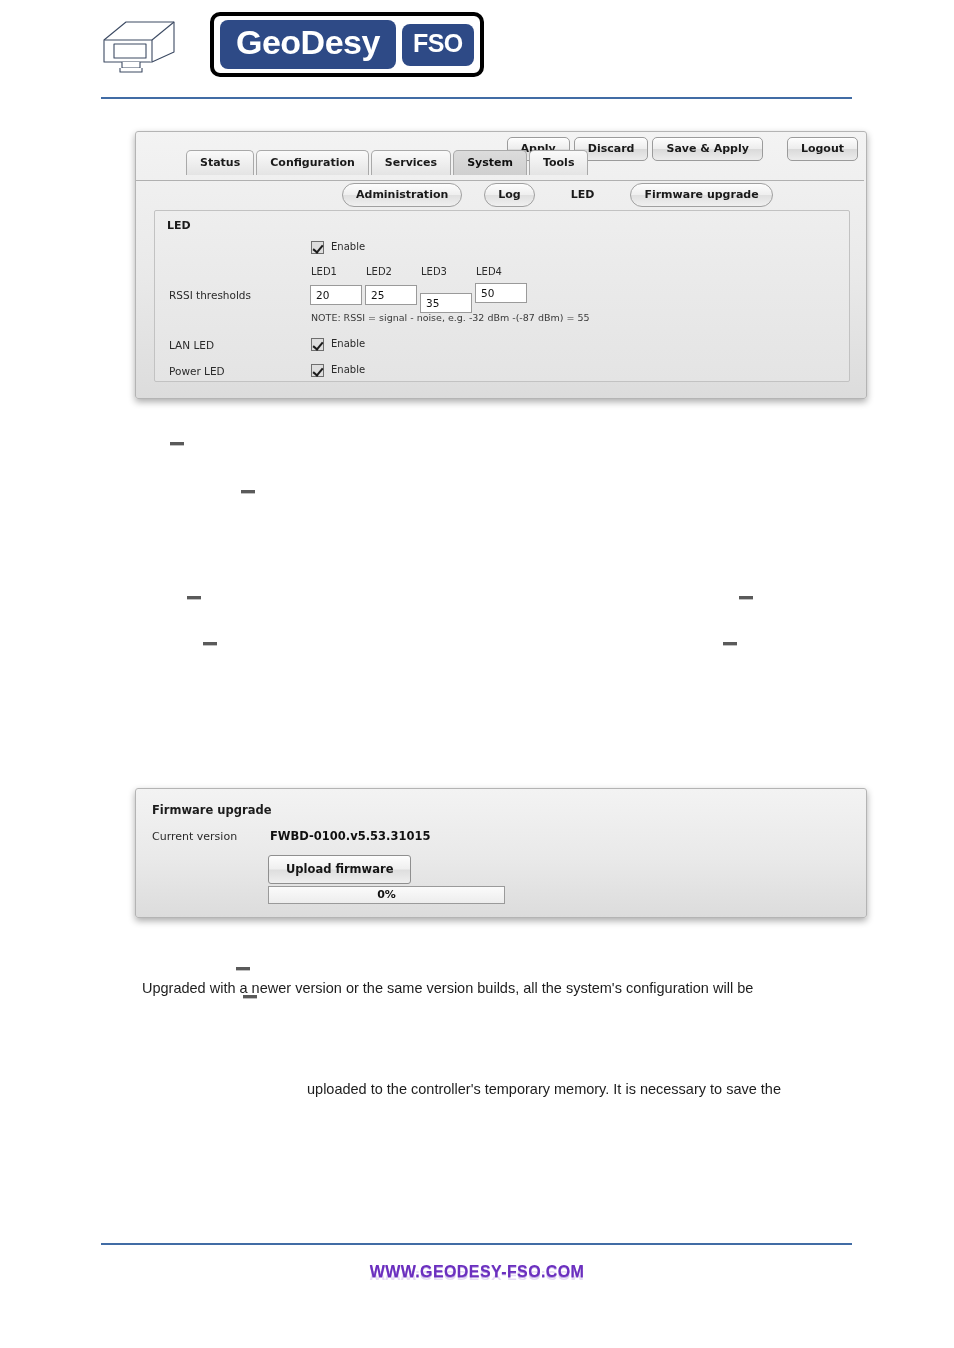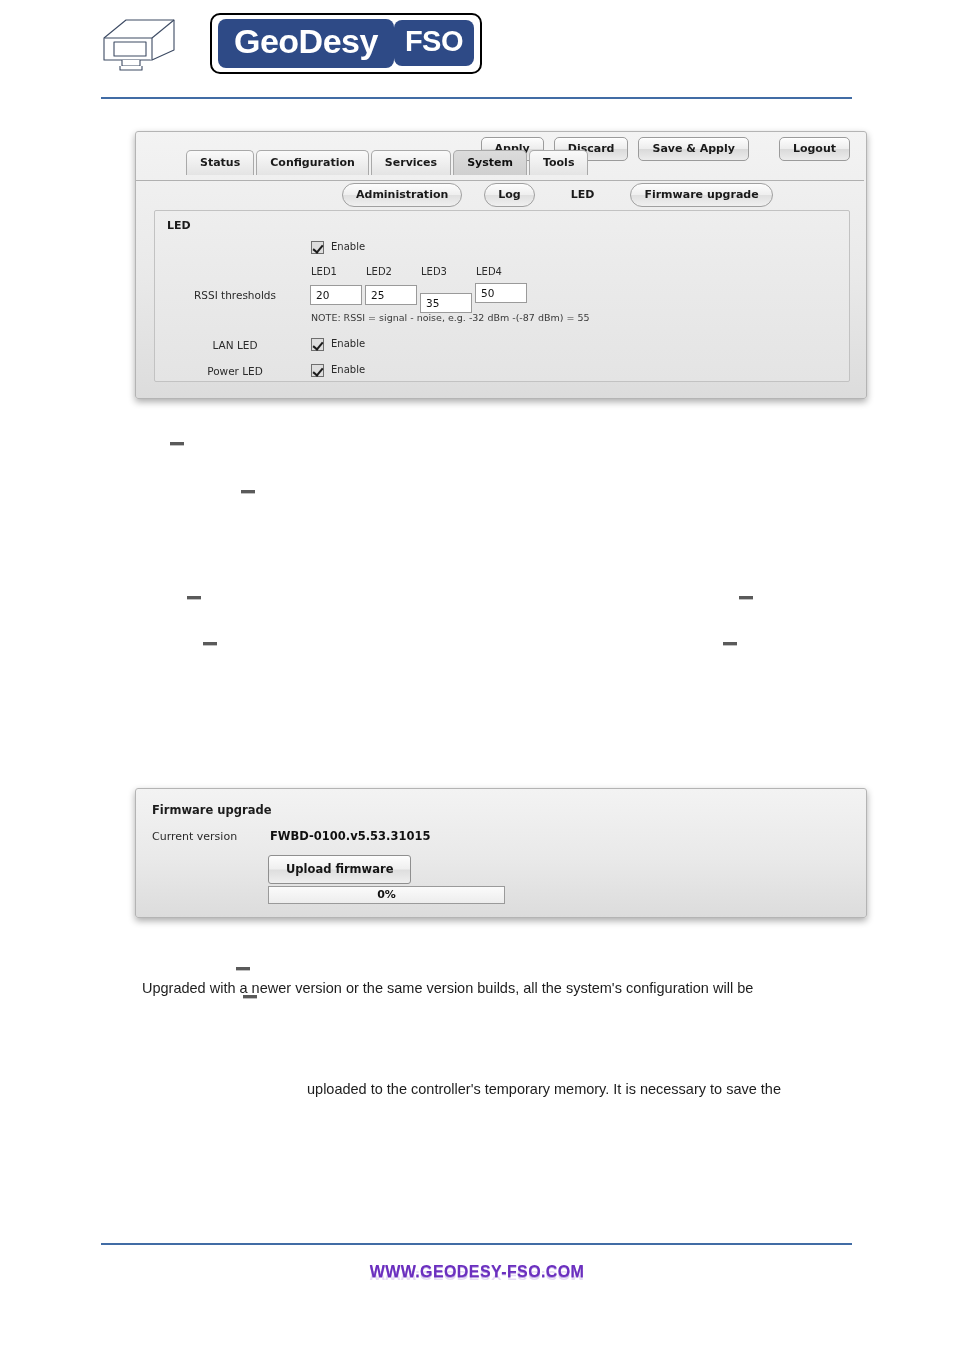--- a/index.html
+++ b/index.html
@@ -31,41 +31,42 @@
     gap: 22px;
   }
   .device-art {
     width: 92px;
     height: 62px;
     position: relative;
   }
   .brand-badge {
     display: flex;
     align-items: center;
-    border: 2px solid #000000;
+    gap: 6px;
+    border: 4px solid #000000;
     border-radius: 10px;
     padding: 4px 6px;
     background: #ffffff;
   }
   .brand-pill {
     background: #2e4a86;
     color: #ffffff;
     border-radius: 8px;
     font-weight: bold;
     letter-spacing: -0.5px;
     display: flex;
     align-items: center;
     justify-content: center;
   }
   .brand-pill.main {
     font-size: 34px;
     padding: 3px 16px 7px 16px;
   }
   .brand-pill.sub {
-    font-size: 29px;
+    font-size: 25px;
     padding: 5px 11px 8px 11px;
   }
   .rule {
     position: absolute;
     left: 101px;
     width: 751px;
     height: 0;
     border-top: 2px solid #416ca5;
   }
   .rule.top { top: 97px; }
@@ -81,24 +82,24 @@
     font-family: "DejaVu Sans", sans-serif;
   }
 
   
   #led-panel {
     left: 135px; top: 131px;
     width: 730px; height: 266px;
   }
   .top-actions {
     position: absolute;
-    right: 16px; top: 5px;
+    right: 8px; top: 5px;
     display: flex;
     align-items: center;
-    gap: 10px;
+    gap: 4px;
   }
   .btn {
     font-family: "DejaVu Sans", sans-serif;
     font-size: 11px;
     font-weight: bold;
     color: #1a1a1a;
     background: linear-gradient(180deg,#fdfdfd 0%, #ededed 48%, #dadada 52%, #ececec 100%);
     border: 1px solid #9b9b9b;
     border-radius: 5px;
     padding: 4px 13px 5px 13px;
@@ -175,21 +176,21 @@
     position: absolute;
     left: 12px; top: 8px;
     font-size: 11px;
     font-weight: bold;
     color: #1c1c1c;
   }
   .row-label {
     position: absolute;
     font-size: 10.5px;
     color: #2a2a2a;
-    text-align: center;
+    text-align: left;
     white-space: nowrap;
   }
   .chk {
     position: absolute;
     width: 13px; height: 13px;
     background: #dedede;
     border: 1px solid #6e6e6e;
     box-sizing: border-box;
   }
   .chk::after {

